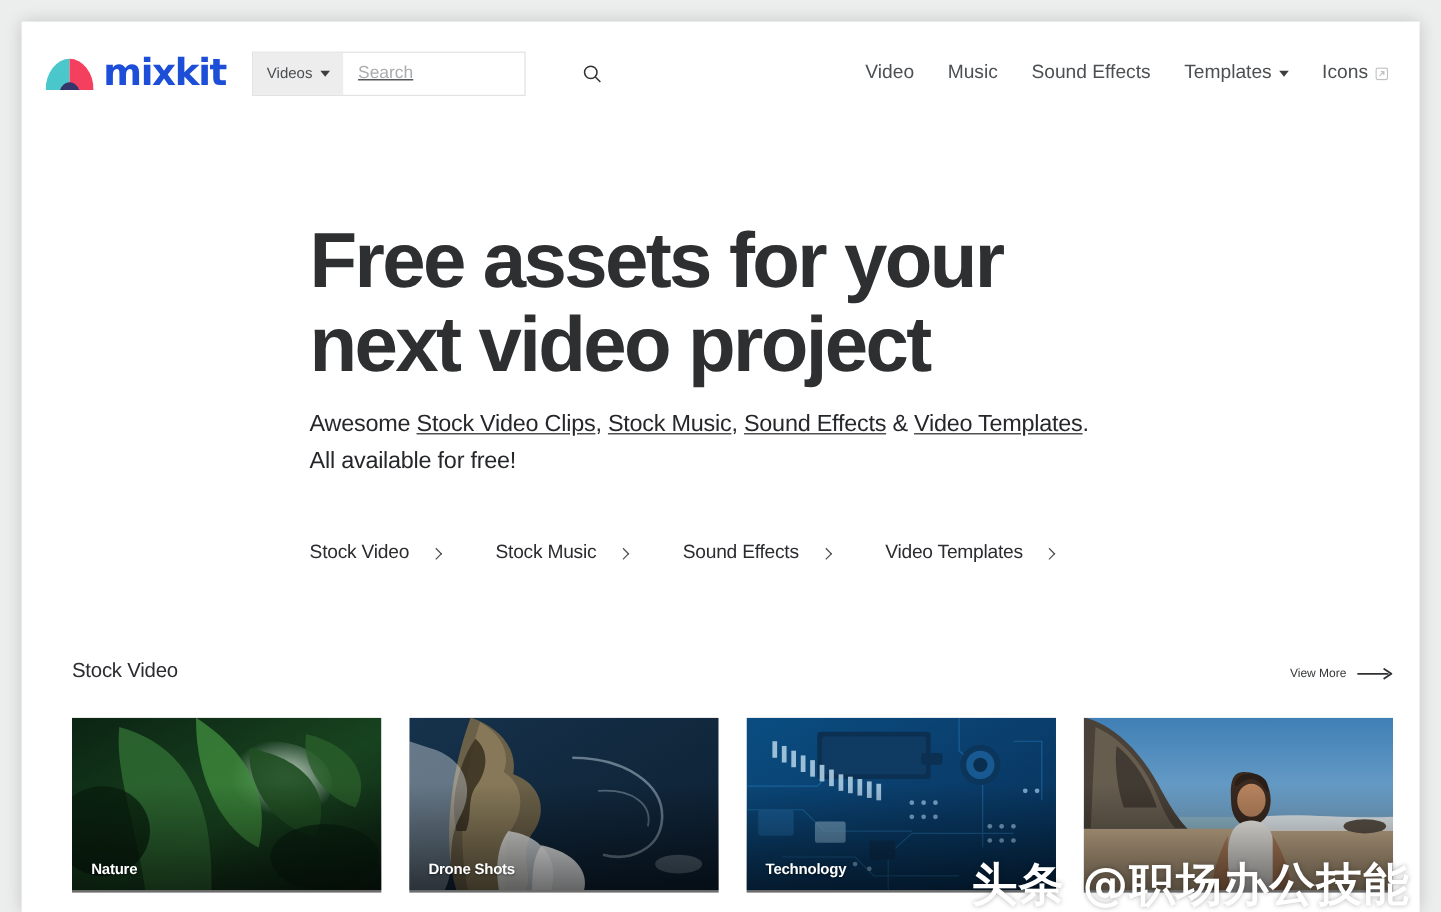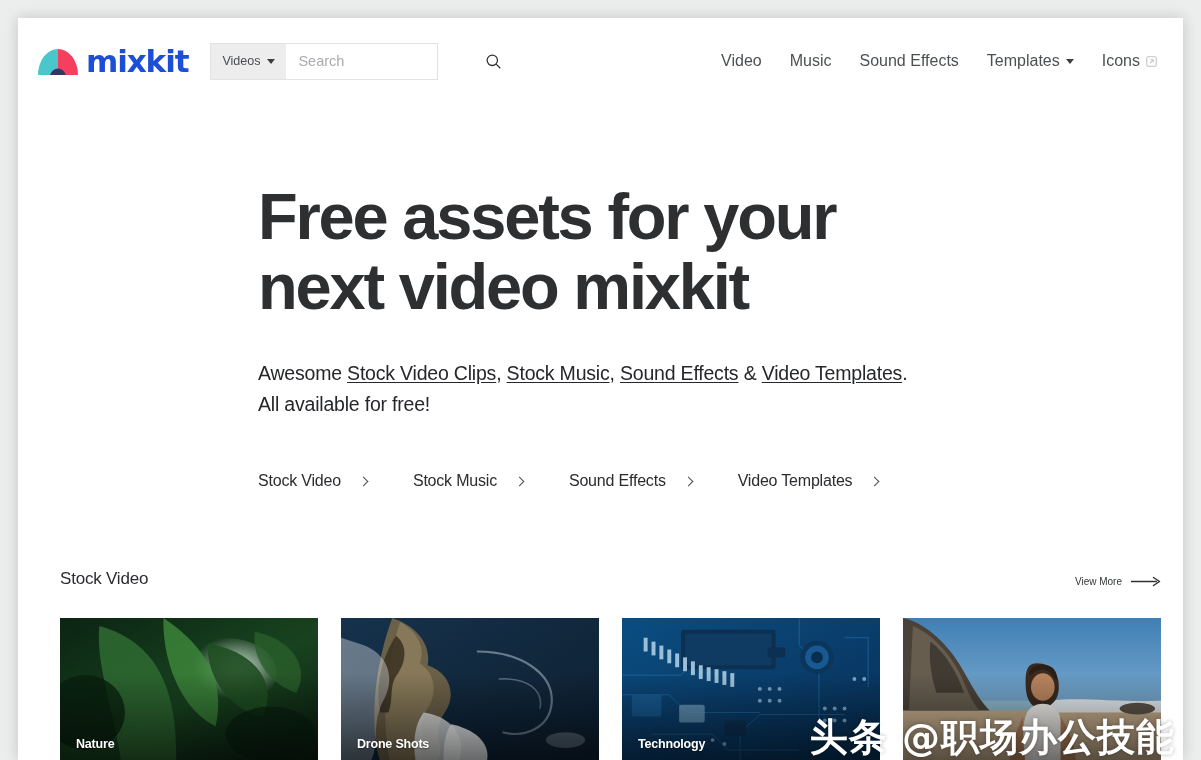--- a/index.html
+++ b/index.html
@@ -81,20 +81,21 @@
     padding: 0 10px 0 12px;
   }
   .search-field input {
     flex: 1;
     border: 0;
     outline: 0;
     font-size: 14.5px;
     color: #2b2c2e;
     font-family: "Liberation Sans", sans-serif;
     background: transparent;
+    text-decoration: underline;
   }
   .search-field input::placeholder { color: #a9abae; }
   .search-glass { width: 17px; height: 17px; flex: none; cursor: pointer; }
 
   
   .main-nav {
     margin-left: auto;
     display: flex;
     align-items: center;
     gap: 28px;
@@ -118,21 +119,21 @@
     font-size: 65px;
     line-height: 70px;
     font-weight: bold;
     letter-spacing: -2.2px;
     color: #2e2f31;
     font-family: Liberation Sans, sans-serif;
     max-width: 700px;
   }
 
   .hero-sub {
-    margin-top: 36px;
+    margin-top: 16px;
     font-size: 19.5px;
     line-height: 31px;
     color: #26272a;
     letter-spacing: -0.2px;
     max-width: 760px;
   }
   .hero-sub a {
     color: #26272a;
     text-decoration: underline;
     text-underline-offset: 2px;
@@ -285,21 +286,21 @@
           <rect x="0.8" y="0.8" width="10.4" height="10.4" rx="1.6" stroke="#8c8f92" stroke-width="1.1"></rect>
           <path d="M4.3 7.7 L7.9 4.1 M5.4 4.1 H7.9 V6.6" stroke="#8c8f92" stroke-width="1.1" stroke-linecap="round" stroke-linejoin="round"></path>
         </svg>
       </div>
     </nav>
   </header>
 
   <section class="hero">
     <h1 class="hero-title">
       <span>Free assets for your</span><br>
-      <span>next video mixkit</span>
+      <span>next video project</span>
     </h1>
 
     <p class="hero-sub">
       <span>Awesome </span><a href="#">Stock Video Clips</a><span>, </span><a href="#">Stock Music</a><span>, </span><a href="#">Sound Effects</a><span> &amp; </span><a href="#">Video Templates</a><span>.</span><br>
       <span>All available for free!</span>
     </p>
 
     <div class="hero-links">
       <div class="hero-link">
         <span>Stock Video</span>

